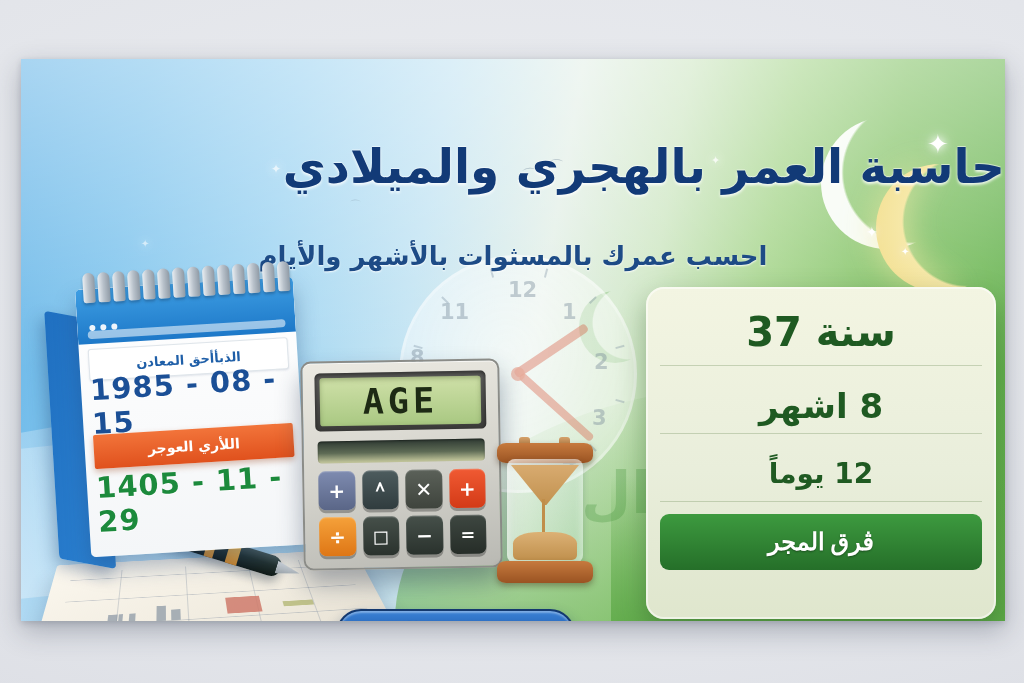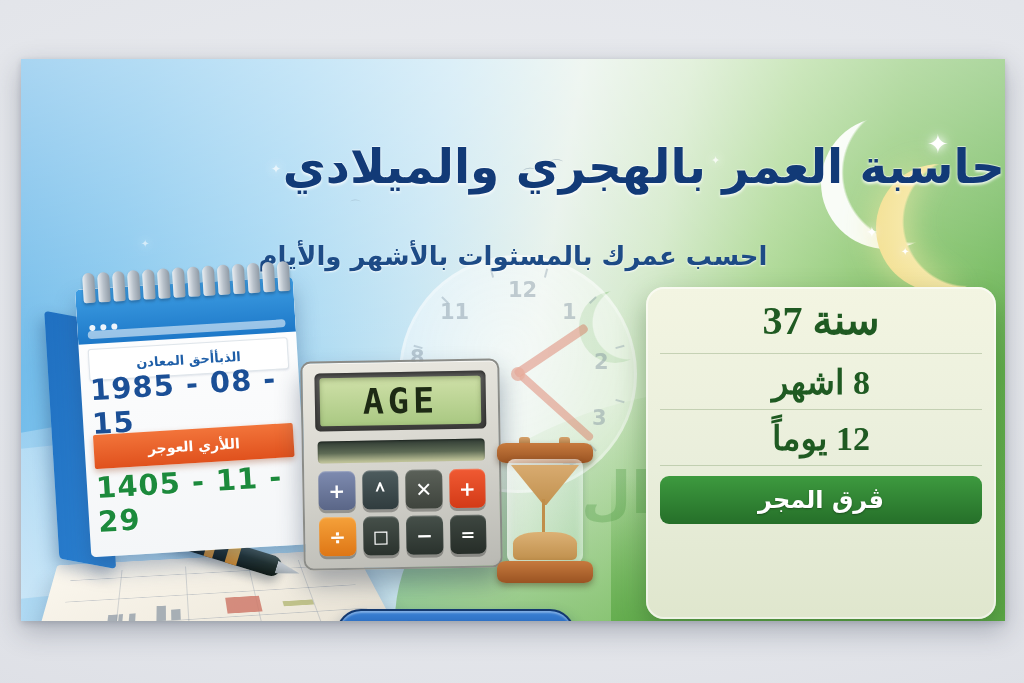--- a/index.html
+++ b/index.html
@@ -267,32 +267,32 @@
   .result-header{
     height:60px;background:linear-gradient(180deg,#3d9a3f,#26752b);
     display:flex;align-items:center;justify-content:center;
     color:#fff;font-size:30px;font-weight:bold;direction:rtl;
     text-shadow:0 2px 3px rgba(0,0,0,.35);
   }
   .result-line{
     height:55px;display:flex;align-items:center;justify-content:center;
     color:#1f5a22;font-weight:bold;direction:rtl;
     border-bottom:1px solid rgba(120,150,100,.35);
-    margin:0 14px;
-    font-family:Liberation Serif, serif;
+    margin:12px 14px;
   }
   .line-years{font-size:40px;height:66px;border-bottom:1px solid rgba(120,150,100,.35);}
   .line-months{font-size:34px;}
-  .line-days{font-size:34px;}
+  .line-days{font-size:28px;}
   .diff-header{
-    margin:10px 14px 0;height:48px;border-radius:9px;
+    margin:10px 14px 0;height:56px;border-radius:9px;
     background:linear-gradient(180deg,#3d9a3f,#256f29);
     display:flex;align-items:center;justify-content:center;
     color:#fff;font-size:24px;font-weight:bold;direction:rtl;
     text-shadow:0 1px 2px rgba(0,0,0,.35);
+    font-family:Liberation Serif, serif;
   }
   .diff-value{
     margin:4px 12px 0;height:46px;display:flex;align-items:center;justify-content:center;
     color:#1f5a22;font-size:25px;font-weight:bold;direction:rtl;
   }
   
   .cta{
     position:absolute;left:315px;top:550px;width:235px;height:50px;border-radius:25px;
     background:linear-gradient(180deg,#3b82d6,#1a55a8 55%,#13448e);
     border:2px solid #14396f;

